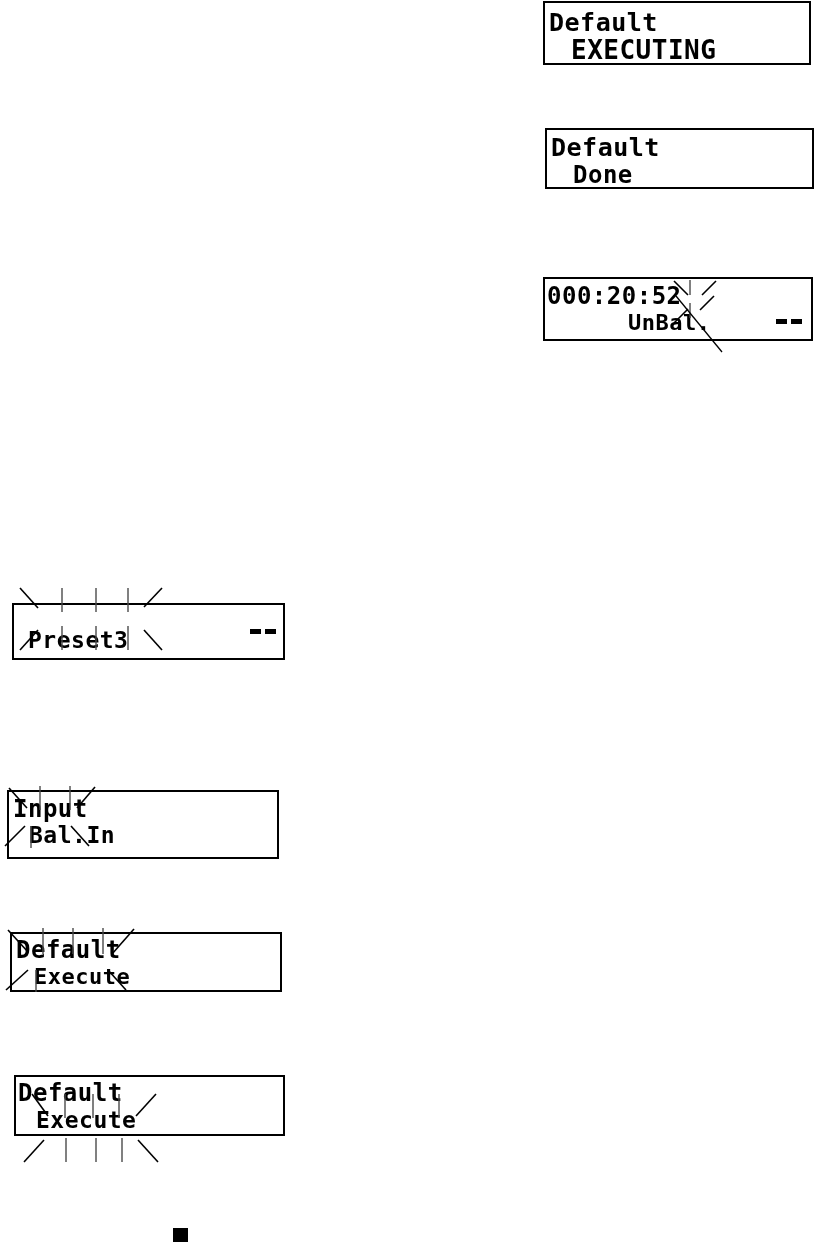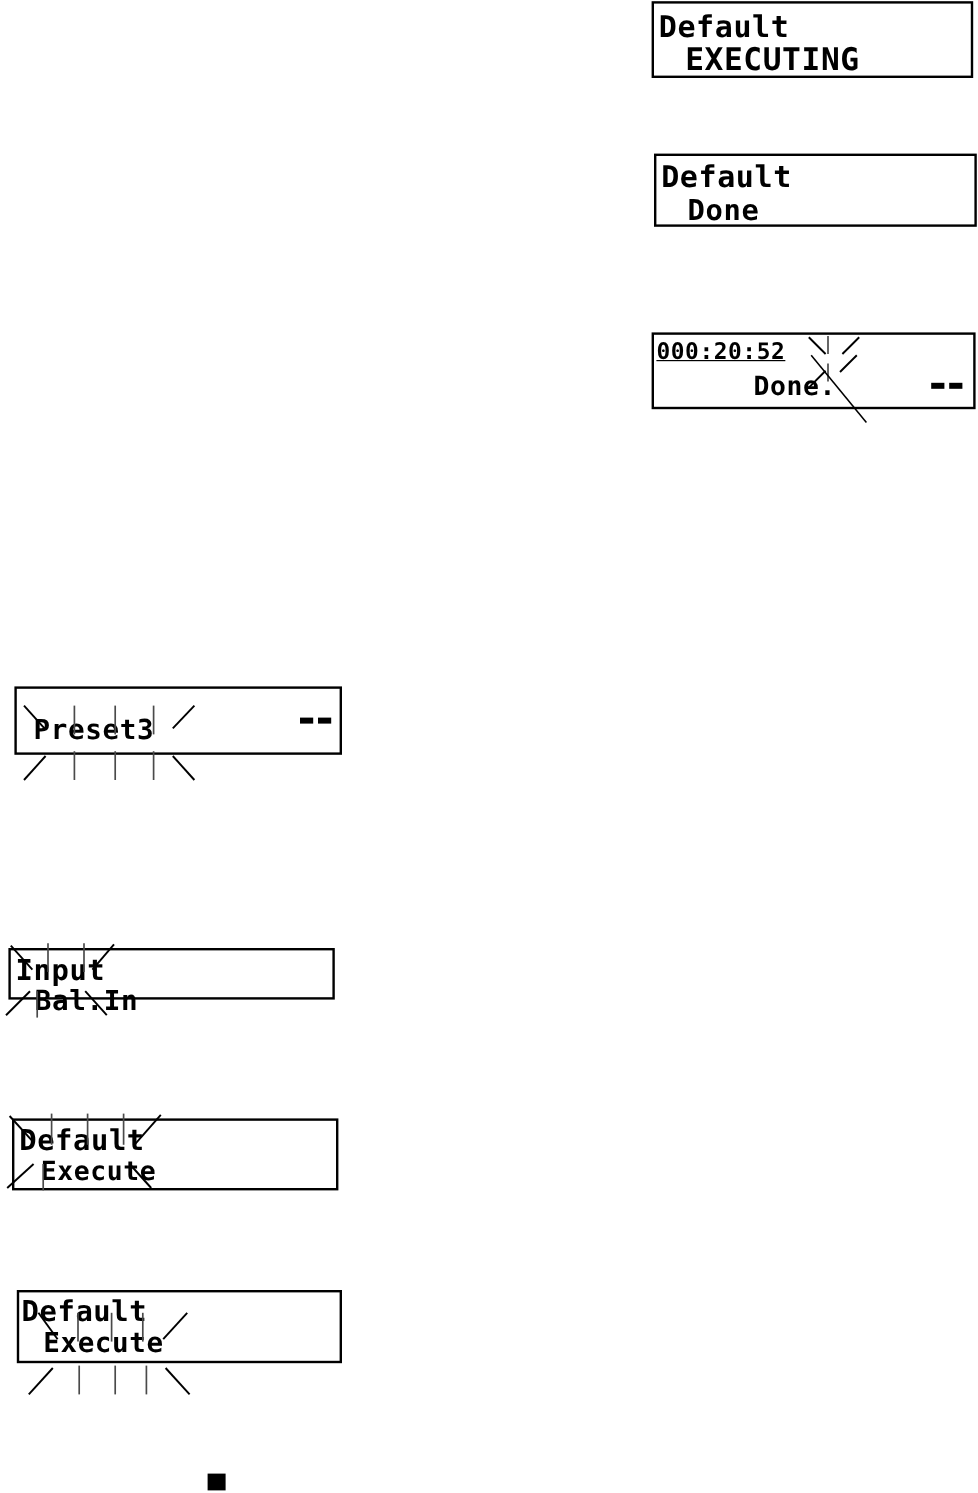--- a/index.html
+++ b/index.html
@@ -73,41 +73,41 @@
   
   .end-marker {
     position: absolute;
     background: #000000;
   }
 
   
   #panel-executing { left: 543px; top: 1px;    width: 268px; height: 64px; }
   #panel-done      { left: 545px; top: 128px;  width: 269px; height: 61px; }
   #panel-timer     { left: 543px; top: 277px;  width: 270px; height: 64px; }
-  #panel-preset    { left: 12px;  top: 572px;  width: 273px; height: 57px; }
-  #panel-input     { left: 7px;   top: 790px;  width: 272px; height: 43px; }
+  #panel-preset    { left: 12px;  top: 603px;  width: 273px; height: 57px; }
+  #panel-input     { left: 7px;   top: 790px;  width: 272px; height: 69px; }
   #panel-default-exec  { left: 10px; top: 932px;  width: 272px; height: 60px; }
   #panel-default-exec2 { left: 14px; top: 1075px; width: 271px; height: 61px; }
 </style>
 </head>
 <body>
 
 <div class="lcd" id="panel-executing">
   <span class="lcd-line line1" style="top:7px; font-size:25px;">Default</span>
   <span class="lcd-line line2" style="top:34px; font-size:26px;">EXECUTING</span>
 </div>
 
 <div class="lcd" id="panel-done">
   <span class="lcd-line line1" style="top:5px; font-size:25px;">Default</span>
   <span class="lcd-line line2" style="top:33px; font-size:24px;">Done</span>
 </div>
 
 <div class="lcd" id="panel-timer">
-  <span class="lcd-line line1" style="top:5px; left:2px; font-size:19px;text-decoration:underline;">000:20:52</span>
-  <span class="lcd-line" style="top:33px; left:83px; font-size:22px;">Done.</span>
+  <span class="lcd-line line1" style="top:5px; left:2px; font-size:24px;">000:20:52</span>
+  <span class="lcd-line" style="top:33px; left:83px; font-size:22px;">UnBal.</span>
   <span class="dashes" style="top:40px; right:9px;">
     <i></i>
       <i></i>
   </span>
 </div>
 
 <div class="blink-rays" style="left:672px; top:279px; width:60px; height:50px;">
   <svg width="60" height="50" viewBox="0 0 60 50">
     <line class="ray-thin" x1="18" y1="1" x2="18" y2="16"></line>
     <line class="ray" x1="30" y1="16" x2="44" y2="2"></line>

